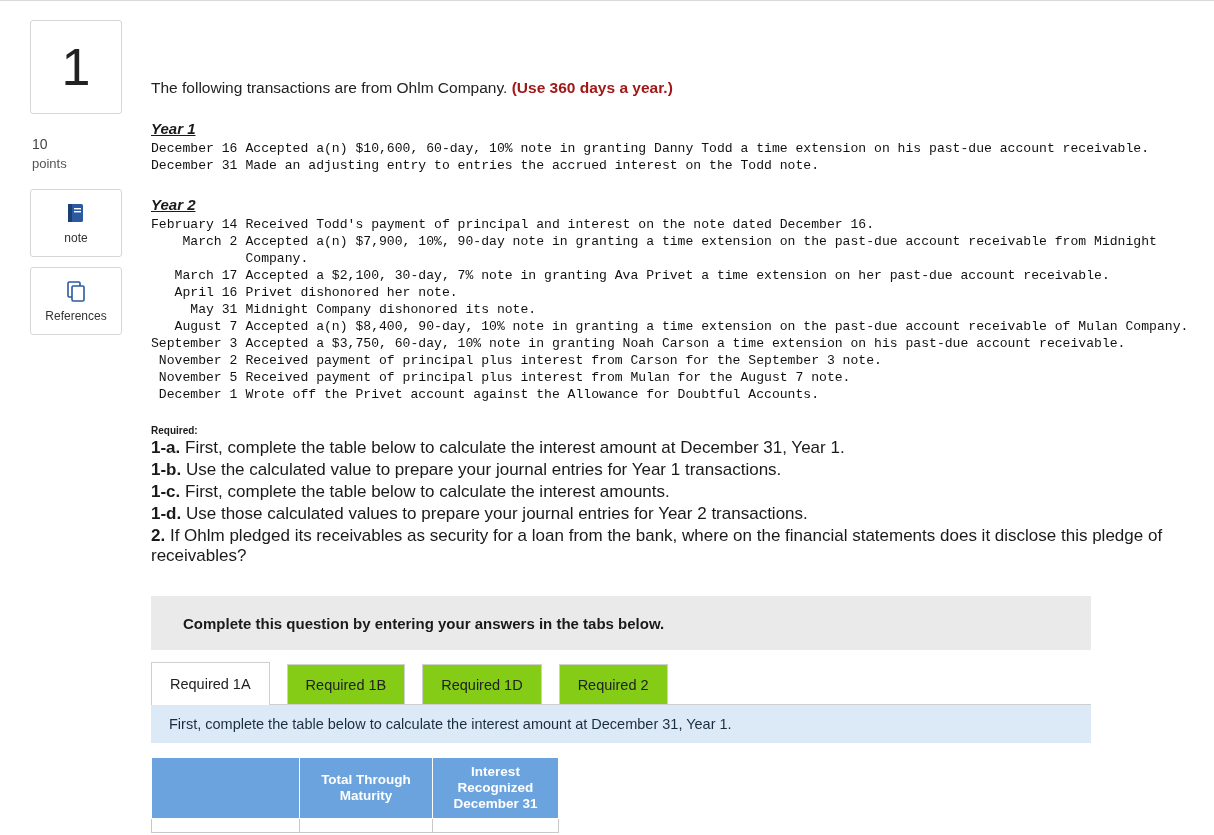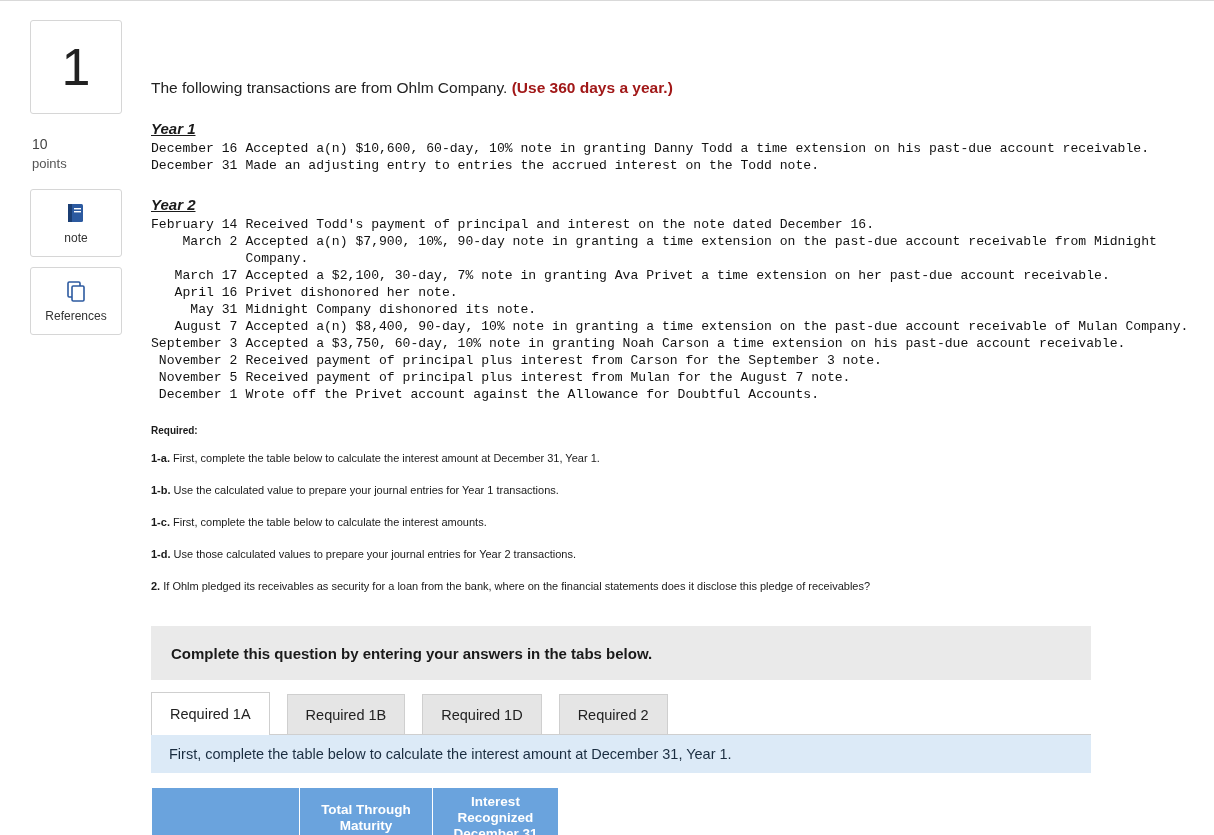--- a/index.html
+++ b/index.html
@@ -124,37 +124,37 @@
   table.tx td.desc {
     white-space: pre-wrap;
   }
 
   .req-title {
     font-size: 10px;
     font-weight: bold;
     margin-top: 22px;
   }
   .req-line {
-    font-size: 11px;
+    font-size: 17px;
     line-height: 20px;
-    margin-top: 12px;
+    margin-top: 2px;
   }
   .req-line b { font-weight: bold; }
 
   
   .grey-bar {
     margin-top: 30px;
     width: 940px;
     height: 54px;
     background: #eaeaea;
     display: flex;
     align-items: center;
   }
   .grey-bar span {
-    margin-left: 20px;
+    margin-left: 32px;
     font-size: 15px;
     font-weight: bold;
     color: #1a1a1a;
   }
 
   
   .tabs {
     margin-top: 12px;
     width: 940px;
     height: 42px;
@@ -165,21 +165,21 @@
     gap: 18px;
   }
   .tab {
     height: 40px;
     box-sizing: border-box;
     padding: 0 18px;
     display: flex;
     align-items: center;
     font-size: 14.5px;
     color: #222;
-    background: #e5e5e5;
+    background: #84cc16;
     border: 1px solid #cfcfcf;
     border-bottom: none;
     margin-right: -1px;
     cursor: pointer;
   }
   .tab.active {
     background: #ffffff;
     height: 43px;
     position: relative;
     z-index: 2;

